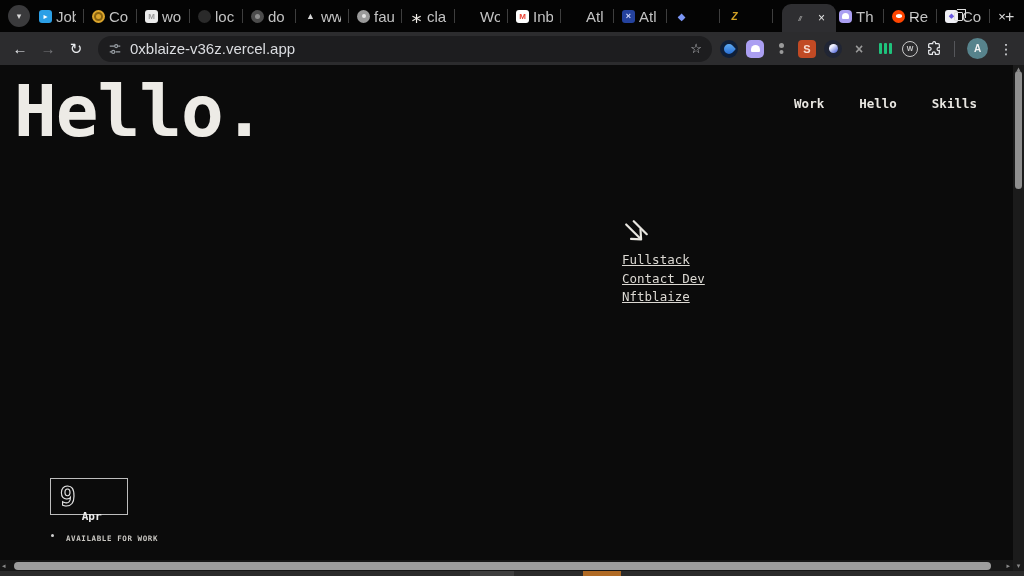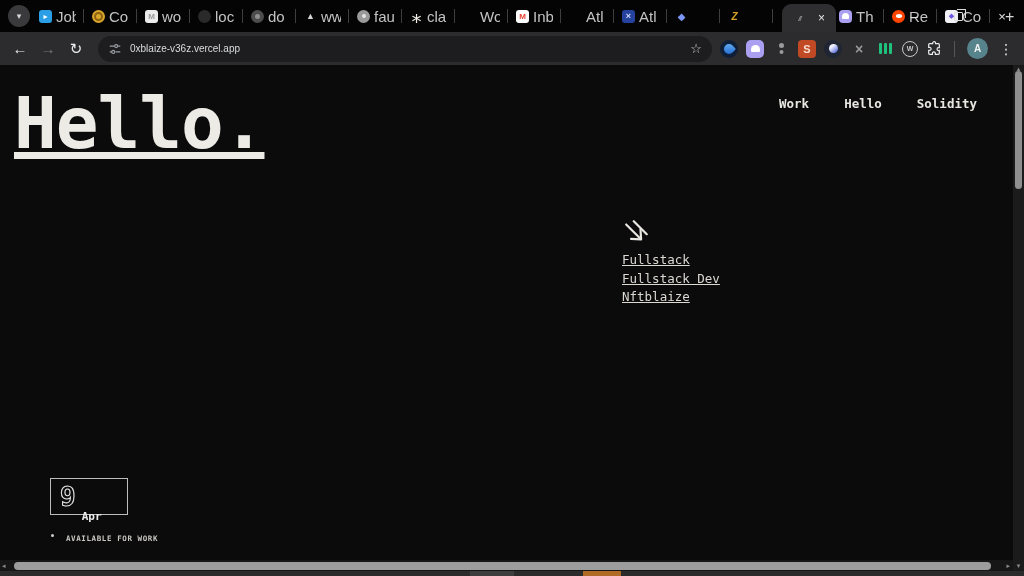--- a/index.html
+++ b/index.html
@@ -52,21 +52,21 @@
   .reddit-favicon::before { content:""; width:6px; height:3.5px; background:#fff; border-radius:50% 50% 40% 40%; }
   .purple-doc-favicon { background:#f1f1f6; } .purple-doc-favicon::before { content:"◆"; color:#6a5ae0; font-size:7px; }
 
   
   .toolbar { height:33px; background:#2c2c2e; display:flex; align-items:center; padding:0 6px; }
   .nav-btn { width:28px; height:28px; display:flex; align-items:center; justify-content:center;
     color:#e8eaed; font-size:15px; flex:none; }
   .nav-btn.disabled { color:#77787b; }
   .omnibox { flex:1; height:26px; background:#1d1d1f; border-radius:13px; display:flex; align-items:center;
     padding:0 10px; margin:0 8px; min-width:0; }
-  .omni-url { color:#dadce0; font-size:10px; margin-left:8px; flex:1; white-space:nowrap; overflow:hidden; }
+  .omni-url { color:#dadce0; font-size:15px; margin-left:8px; flex:1; white-space:nowrap; overflow:hidden; }
   .omni-star { color:#c8cace; font-size:13px; flex:none; }
   .ext-row { display:flex; align-items:center; gap:8px; flex:none; padding-right:2px; }
   .ext { width:18px; height:18px; border-radius:4px; display:flex; align-items:center; justify-content:center; flex:none; }
   .blue-swoosh-ext { background:#0f1f38; border-radius:50%; }
   .blue-swoosh-ext::before { content:""; width:10px; height:10px; border-radius:50% 12% 50% 50%;
     background:linear-gradient(135deg,#6ab6f7,#1d63cf); transform:rotate(45deg); }
   .phantom-ext { background:#ab9ff2; border-radius:5px; }
   .phantom-ext::before { content:""; width:9px; height:7px; background:#fff; border-radius:4.5px 4.5px 1px 1px; }
   .figure-ext::before { content:""; width:5px; height:5px; background:#9a9a9a; border-radius:50%;
     box-shadow:0 6.5px 0 -0.5px #9a9a9a; margin-bottom:6px; }
@@ -81,22 +81,22 @@
   .toolbar-divider { width:1px; height:16px; background:#55565a; margin:0 4px; }
   .avatar { width:21px; height:21px; border-radius:50%; background:#57838c; color:#f2f2f2;
     display:flex; align-items:center; justify-content:center; font-size:10px; font-weight:700; flex:none; }
   .kebab { color:#e8eaed; font-size:14px; width:20px; text-align:center; flex:none; }
 
   
   .page { position:absolute; top:65px; left:0; right:0; bottom:0; background:#0b0b0b; overflow:hidden; }
   .mono { font-family:"DejaVu Sans Mono", monospace; }
   .site-nav { position:absolute; top:31px; right:47px; display:flex; gap:35px; }
   .site-nav a { color:#e9e7e2; font:800 12.5px "DejaVu Sans Mono", monospace; text-decoration:none;text-align:center; }
-  .hero { position:absolute; top:19px; left:14px; font:800 71px/79px "DejaVu Sans Mono", monospace;
-    color:#edebe6; letter-spacing:-1px; white-space:nowrap;text-decoration:underline; }
+  .hero { position:absolute; top:7px; left:14px; font:800 71px/79px "DejaVu Sans Mono", monospace;
+    color:#edebe6; letter-spacing:-1px; white-space:nowrap; }
   .roles { position:absolute; left:622px; top:155px; color:#dcd9d3; }
   .roles-arrow { display:block; margin-left:2px; }
   .roles-list { list-style:none; margin-top:7px; font:400 12.5px/18.5px "DejaVu Sans Mono", monospace;text-decoration:underline; }
   .date-badge { position:absolute; left:50px; top:413px; width:78px; height:37px; border:1px solid #bdbdbd;
     display:flex; align-items:center; padding:0 9px; gap:9px; }
   .date-day { font:800 26px "DejaVu Sans Mono", monospace; color:transparent;
     -webkit-text-stroke:1.1px #e2e2e2; letter-spacing:-3px; }
   .date-month { font:700 11px "DejaVu Sans Mono", monospace; color:#ececec;margin-top:40px; }
   .availability { position:absolute; left:51px; top:469px; display:flex; align-items:flex-start; gap:12px; }
   .availability .dot { width:3px; height:3px; border-radius:50%; background:#cfcfcf; flex:none; }
@@ -285,39 +285,39 @@
     </div>
   </div>
 
   <div class="page">
     <nav class="site-nav">
 
         <a href="#">Work</a>
 
         <a href="#">Hello</a>
 
-        <a href="#">Solidity</a>
+        <a href="#">Skills</a>
 
     </nav>
 
     <div class="hero">
       <div>Hello.</div>
     </div>
 
     <div class="roles">
       <svg class="roles-arrow" width="26" height="24" viewBox="0 0 24 22" fill="none" stroke="#e8e6e0" stroke-width="2" stroke-linecap="round" stroke-linejoin="round">
         <path d="M2 4 L15 17"></path>
         <path d="M9 1 L21 13"></path>
         <path d="M6.5 17.4 L15.8 17.8 L15.2 8.5"></path>
       </svg>
       <ul class="roles-list mono">
 
           <li>Fullstack</li>
 
-          <li>Fullstack Dev</li>
+          <li>Contact Dev</li>
 
           <li>Nftblaize</li>
 
       </ul>
     </div>
 
     <div class="date-badge">
       <span class="date-day">9</span>
       <span class="date-month">Apr</span>
     </div>

